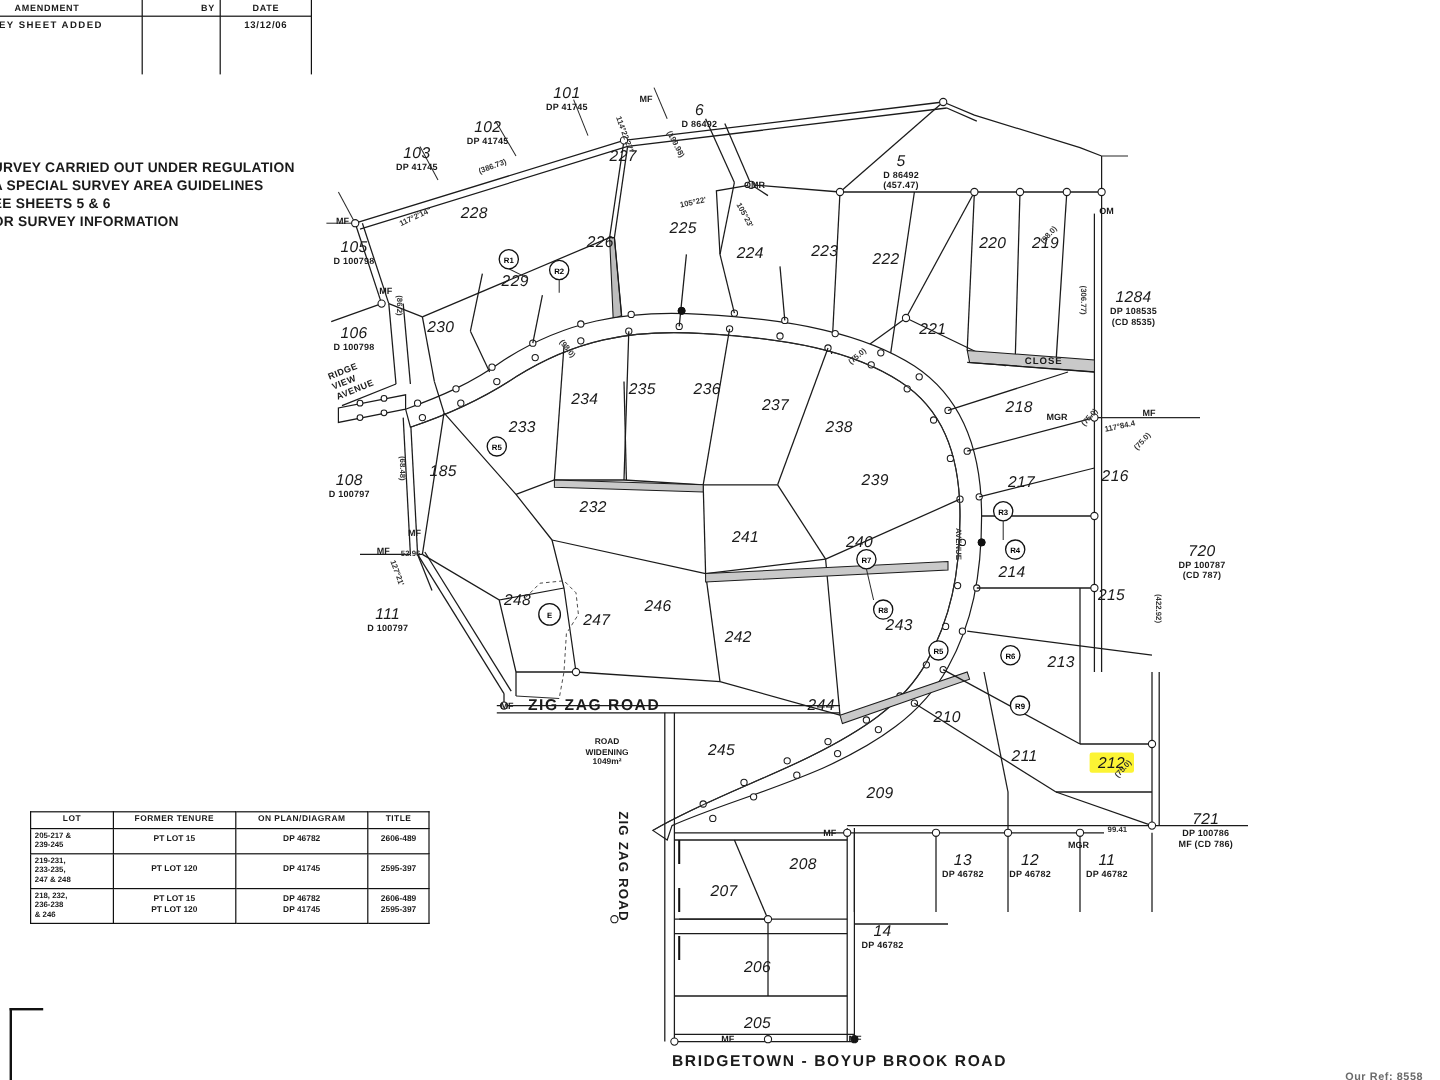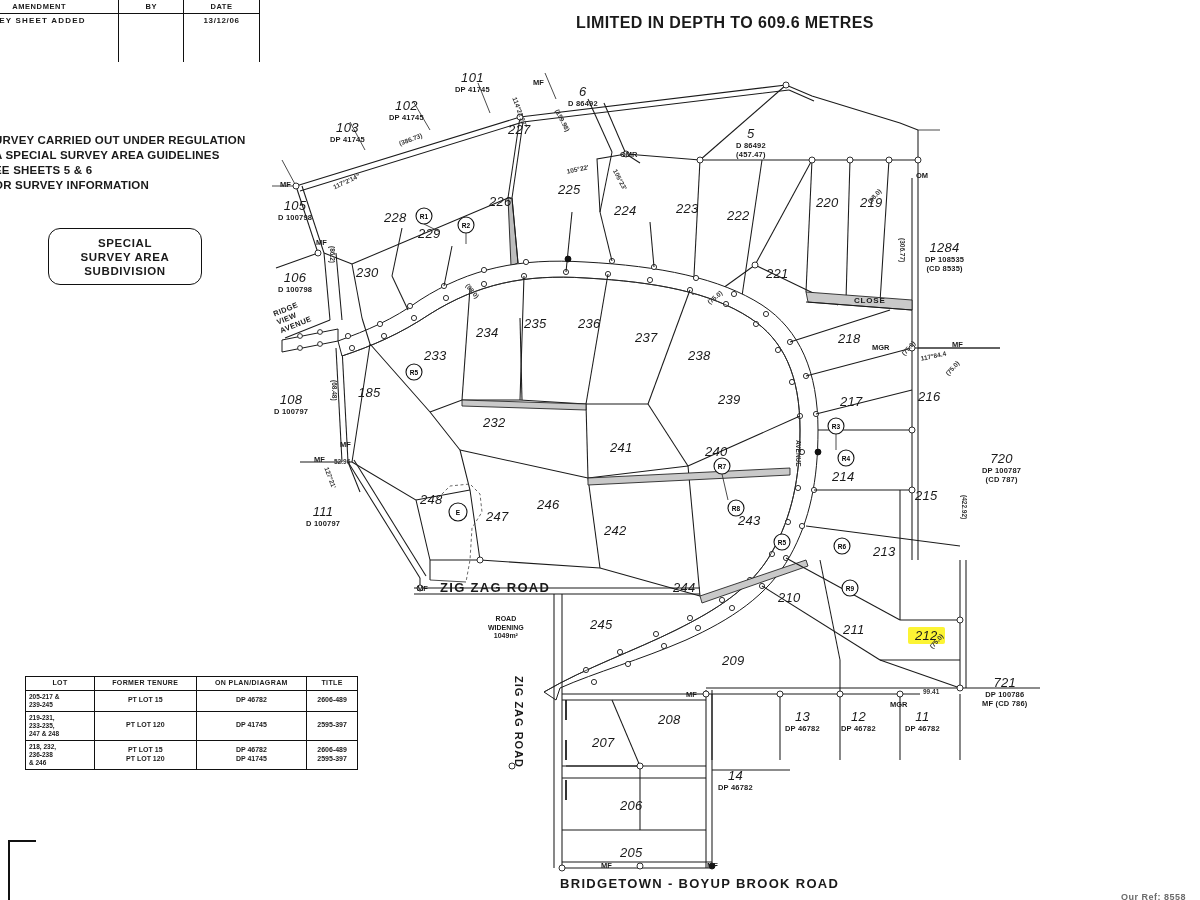--- a/index.html
+++ b/index.html
@@ -22,21 +22,21 @@
   .roadname.sm{font-size:11px;letter-spacing:1px;}
   .notes{font-size:11.5px;font-weight:bold;line-height:15px;letter-spacing:.2px;}
 
   
   #amend{top:0;left:-40px;width:300px;height:62px;}
   #amend table{border-collapse:collapse;width:100%;height:100%;font-size:8px;font-weight:bold;}
   #amend td,#amend th{border-right:1.5px solid #111;border-bottom:0;padding:2px 4px;text-align:center;letter-spacing:.6px;}
   #amend thead th{border-bottom:1.5px solid #111;font-weight:bold;font-size:7.5px;}
   #amend tbody td{vertical-align:top;font-size:8px;}
   #amend .c-amend{width:160px;text-align:center;}
-  #amend .c-by{width:60px;}
+  #amend .c-by{width:60px;text-align:right;}
   #amend .c-date{width:70px;border-right:1.5px solid #111;}
   #amend tbody td.c-amend{text-align:center;letter-spacing:1.2px;}
 
   
   #ssa-box{
     top:228px;left:48px;width:152px;height:55px;
     border:1.6px solid #111;border-radius:12px;
     display:flex;align-items:center;justify-content:center;
     text-align:center;font-size:11.5px;font-weight:bold;line-height:14px;letter-spacing:.6px;
   }
@@ -99,36 +99,28 @@
       <tbody>
         <tr>
           <td class="c-amend">VEY SHEET  ADDED</td>
           <td class="c-by"></td>
           <td class="c-date">13/12/06</td>
         </tr>
       </tbody>
     </table>
   </div>
 
-  <div class="abs" style="top:14px;left:576px;font-size:16px;font-weight:bold;letter-spacing:.4px;">LIMITED IN DEPTH TO 609.6 METRES</div>
 
   <div class="abs notes" style="top:133px;left:-6px;">
     <div>URVEY CARRIED OUT UNDER REGULATION</div>
     <div>A SPECIAL SURVEY AREA GUIDELINES</div>
     <div>EE SHEETS  5 &amp; 6</div>
     <div>OR SURVEY INFORMATION</div>
   </div>
 
-  <div class="abs" id="ssa-box">
-    <div>
-      <div>SPECIAL</div>
-      <div>SURVEY AREA</div>
-      <div>SUBDIVISION</div>
-    </div>
-  </div>
 
   <svg id="plan" viewBox="0 0 1200 900">
 
     <path class="pl" d="M296,186 L520,117 L786,85"></path>
     <path class="pl" d="M300,191 L523,122 L789,90"></path>
     <path class="pl" d="M786,85 L812,96 L900,123 L918,130"></path>
     <path class="pl" d="M789,90 L814,101"></path>
     <path class="pl" d="M918,130 L918,178"></path>
     <path class="pl" d="M912,178 L912,300"></path>
     <path class="pl" d="M918,178 L918,300"></path>
@@ -432,21 +424,21 @@
       <circle cx="640" cy="766" r="3"></circle>
         <circle cx="512" cy="766" r="3"></circle>
     </g>
     <g class="node-f">
       <circle cx="568" cy="259" r="3"></circle>
         <circle cx="818" cy="452" r="3"></circle>
       <circle cx="712" cy="866" r="2.6"></circle>
     </g>
   </svg>
 
-  <div class="abs lot-num" style="top:170px;left:384px;margin-top:40px;">228</div>
+  <div class="abs lot-num" style="top:170px;left:384px;">228</div>
   <div class="abs lot-num" style="top:122px;left:508px;">227</div>
   <div class="abs lot-num" style="top:194px;left:489px;">226</div>
   <div class="abs lot-num" style="top:226px;left:418px;">229</div>
   <div class="abs lot-num" style="top:265px;left:356px;">230</div>
   <div class="abs lot-num" style="top:385px;left:358px;">185</div>
   <div class="abs lot-num" style="top:415px;left:483px;">232</div>
   <div class="abs lot-num" style="top:348px;left:424px;">233</div>
   <div class="abs lot-num" style="top:325px;left:476px;">234</div>
   <div class="abs lot-num" style="top:316px;left:524px;">235</div>
   <div class="abs lot-num" style="top:316px;left:578px;">236</div>

